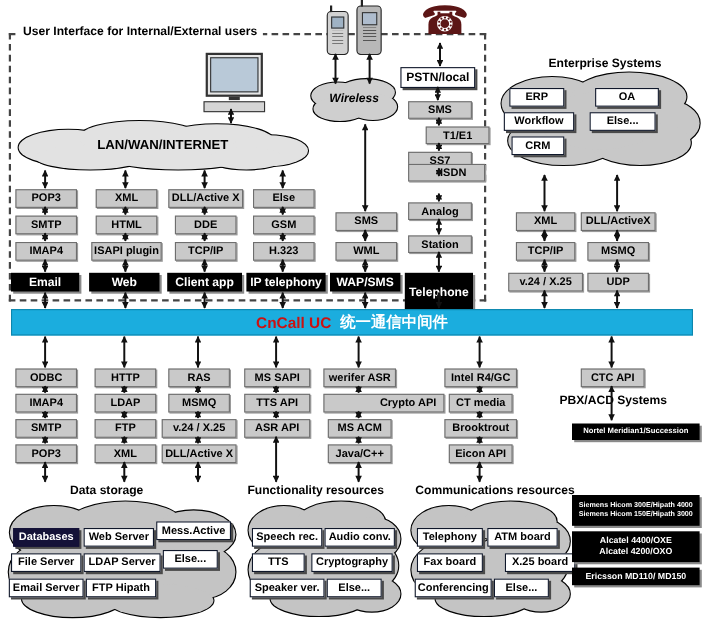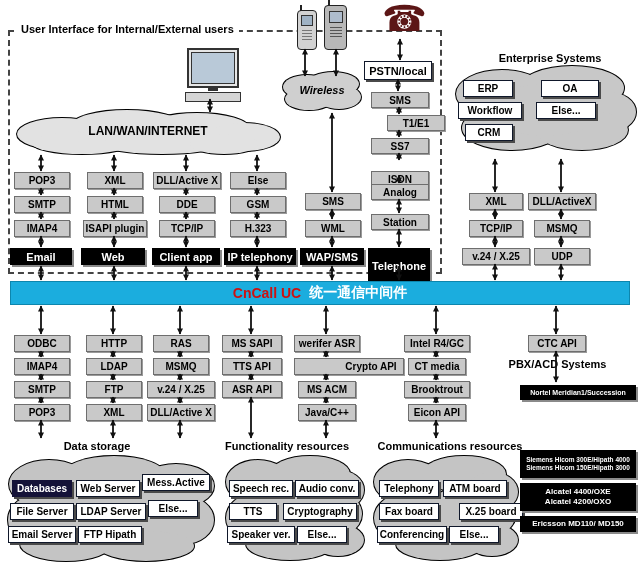--- a/index.html
+++ b/index.html
@@ -136,21 +136,21 @@
   <div class="g" style="left:230px;top:172px;width:54px;height:15px;">Else</div>
   <div class="g" style="left:230px;top:196px;width:54px;height:15px;">GSM</div>
   <div class="g" style="left:230px;top:220px;width:54px;height:15px;">H.323</div>
 
   <div class="g" style="left:305px;top:193px;width:54px;height:15px;">SMS</div>
   <div class="g" style="left:305px;top:220px;width:54px;height:15px;">WML</div>
 
   <div class="g" style="left:371px;top:92px;width:56px;height:14px;">SMS</div>
   <div class="g" style="left:371px;top:115px;width:56px;height:14px;margin-left:16px;">T1/E1</div>
   <div class="g" style="left:371px;top:138px;width:56px;height:14px;">SS7</div>
-  <div class="g" style="left:371px;top:171px;width:56px;height:14px;">ISDN</div>
+  <div class="g" style="left:371px;top:149px;width:56px;height:14px;padding-left:12px;">ISDN</div>
   <div class="g" style="left:371px;top:184px;width:56px;height:14px;">Analog</div>
   <div class="g" style="left:371px;top:214px;width:56px;height:14px;">Station</div>
 
   <div class="h" style="left:10px;top:248px;width:62px;height:17px;">Email</div>
   <div class="h" style="left:81px;top:248px;width:64px;height:17px;">Web</div>
   <div class="h" style="left:152px;top:248px;width:68px;height:17px;">Client app</div>
   <div class="h" style="left:224px;top:248px;width:72px;height:17px;">IP telephony</div>
   <div class="h" style="left:300px;top:248px;width:64px;height:17px;">WAP/SMS</div>
   <div class="h" style="left:368px;top:248px;width:62px;height:35px;">Telephone</div>
 

